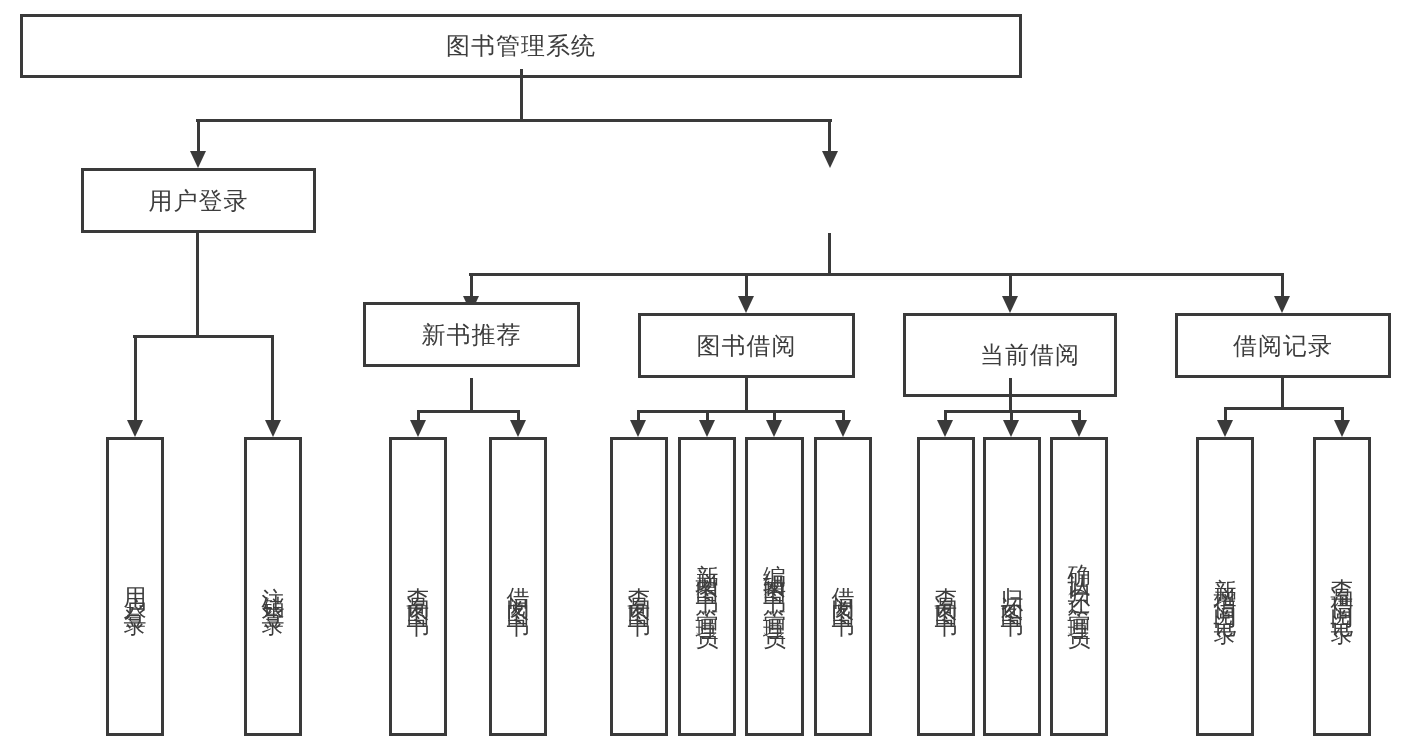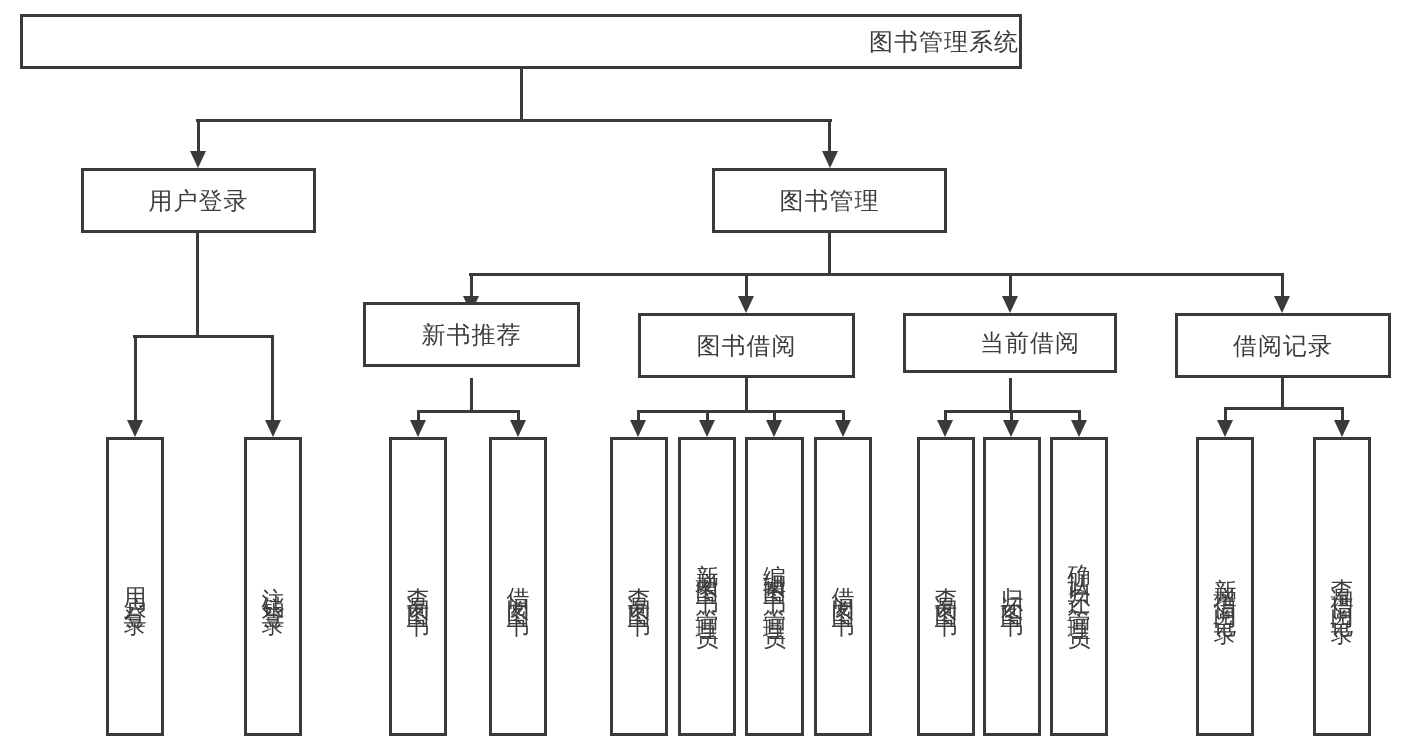--- a/index.html
+++ b/index.html
@@ -29,36 +29,33 @@
     position:absolute; right:10px; top:713px;
     font-size:19px; color:#adadad; letter-spacing:0.5px; white-space:nowrap;
     text-shadow:0 0 2px #ffffff, 0 0 4px #ffffff;
   }
 </style>
 </head>
 <body>
 
 <div id="canvas">
 
-  <div class="box" style="left:20px; top:14px; width:1002px; height:55px;justify-content:flex-end;">
+  <div class="box" style="left:20px; top:14px; width:1002px; height:64px;">
     <span class="htext">图书管理系统</span>
   </div>
 
   <div class="vline" style="left:520px; top:69px; height:52px;"></div>
   <div class="hline" style="left:196px; top:119px; width:636px;"></div>
   <div class="vline" style="left:197px; top:119px; height:34px;"></div>
   <div class="ahead" style="left:190px; top:151px;"></div>
   <div class="vline" style="left:828px; top:119px; height:34px;"></div>
   <div class="ahead" style="left:822px; top:151px;"></div>
 
   <div class="box" style="left:81px; top:168px; width:235px; height:65px;">
     <span class="htext">用户登录</span>
-  </div>
-  <div class="box" style="left:712px; top:168px; width:235px; height:65px;">
-    <span class="htext">图书管理</span>
   </div>
 
   <div class="vline" style="left:196px; top:233px; height:105px;"></div>
   <div class="hline" style="left:133px; top:335px; width:141px;"></div>
   <div class="vline" style="left:134px; top:335px; height:86px;"></div>
   <div class="ahead" style="left:127px; top:420px;"></div>
   <div class="vline" style="left:271px; top:335px; height:86px;"></div>
   <div class="ahead" style="left:265px; top:420px;"></div>
 
   <div class="vline" style="left:828px; top:233px; height:43px;"></div>
@@ -71,21 +68,21 @@
   <div class="ahead" style="left:1002px; top:296px;"></div>
   <div class="vline" style="left:1281px; top:273px; height:25px;"></div>
   <div class="ahead" style="left:1274px; top:296px;"></div>
 
   <div class="box" style="left:363px; top:302px; width:217px; height:65px;">
     <span class="htext">新书推荐</span>
   </div>
   <div class="box" style="left:638px; top:313px; width:217px; height:65px;">
     <span class="htext">图书借阅</span>
   </div>
-  <div class="box" style="left:903px; top:313px; width:214px; height:60px;padding-left:40px;">
+  <div class="box" style="left:903px; top:313px; width:214px; height:84px;padding-left:40px;">
     <span class="htext">当前借阅</span>
   </div>
   <div class="box" style="left:1175px; top:313px; width:216px; height:65px;">
     <span class="htext">借阅记录</span>
   </div>
 
   <div class="vline" style="left:470px; top:378px; height:35px;"></div>
   <div class="hline" style="left:417px; top:410px; width:103px;"></div>
   <div class="vline" style="left:417px; top:410px; height:12px;"></div>
   <div class="ahead" style="left:410px; top:420px;"></div>

